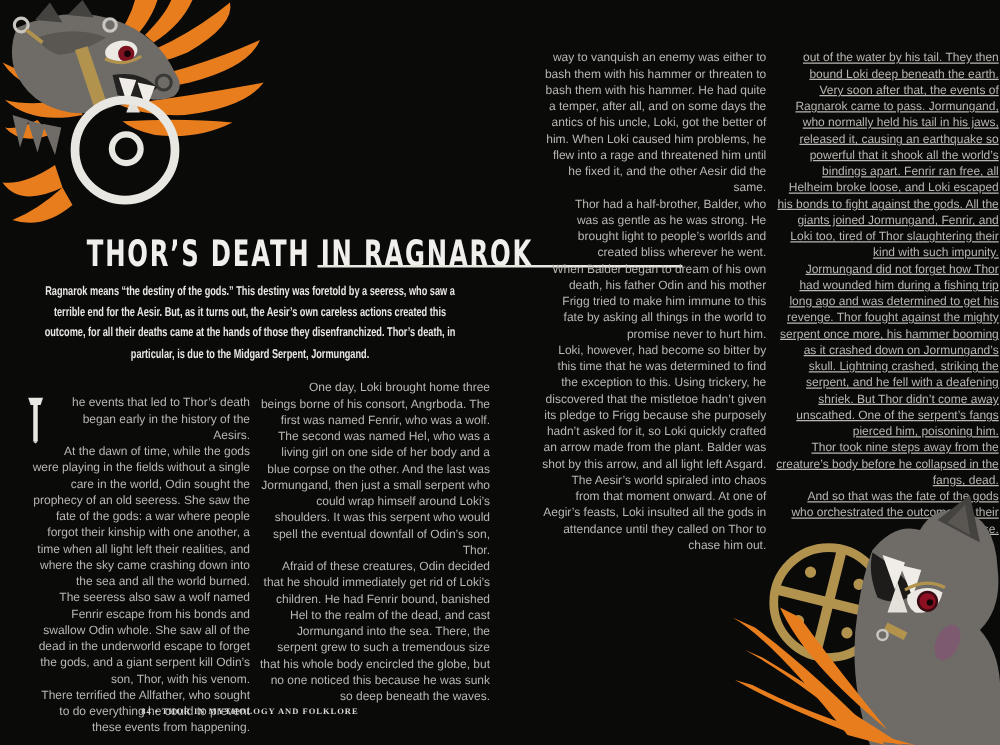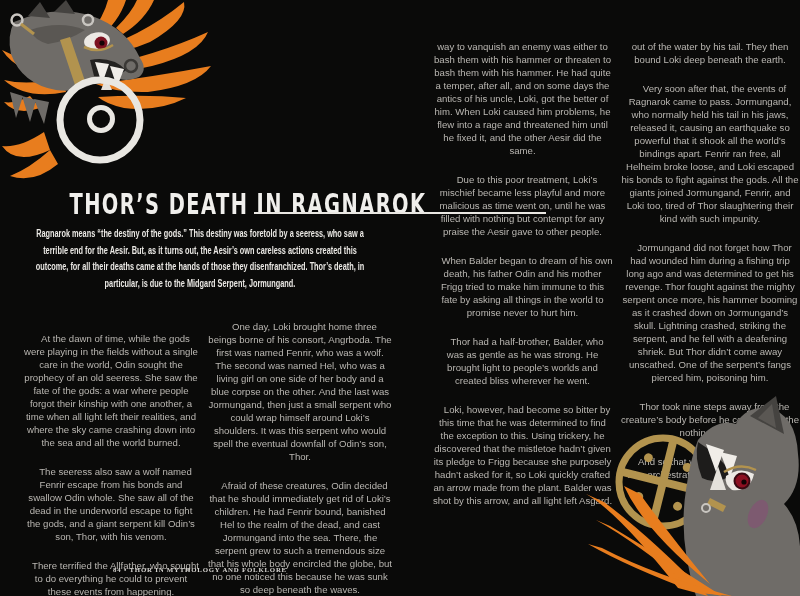--- a/index.html
+++ b/index.html
@@ -16,27 +16,27 @@
     display:inline-block;margin:0;font-family:"DejaVu Sans",sans-serif;font-weight:700;
     font-size:27px;letter-spacing:2px;color:#f0efec;white-space:nowrap;
     transform:scale(0.72,1.08);transform-origin:50% 50%;
   }
   .title-underline{position:absolute;left:50%;top:212px;width:292px;height:2px;background:#e9e7e2;transform:translateX(-50%);}
   .intro{
     position:absolute;left:-40px;top:226px;width:480px;margin:0;
     font-weight:700;font-size:10.2px;line-height:16.6px;text-align:center;color:#eae8e4;
     transform:scaleX(0.72);transform-origin:50% 0;
   }
-  .col{position:absolute;font-size:9.6px;line-height:13px;color:#bab7b2;text-align:center;}
+  .col{position:absolute;font-size:9.6px;line-height:13px;color:#bab7b2;text-align:right;}
   .col p{margin:0;}
-  .col p.indent{text-indent:9px;margin-top:16px;}
+  .col p.indent{text-indent:9px;}
   .col-l1{left:22px;top:316px;width:178px;height:264px;}
   .col-l2{left:208px;top:304px;width:184px;height:264px;}
   .col-r1{left:432px;top:40px;width:181px;height:540px;}
-  .col-r2{left:621px;top:40px;width:178px;height:540px;}
+  .col-r2{left:621px;top:40px;width:178px;height:540px;text-decoration:underline;}
   .dropcap{float:left;width:13px;height:37px;margin:2px 5px 0 0;}
   .footer{
     position:absolute;left:0;top:566px;width:400px;text-align:center;
     font-family:Liberation Serif, serif;font-weight:700;font-size:6.8px;letter-spacing:0.8px;color:#d9d7d3;
   }
 </style>
 </head>
 <body>
 
 <div class="spread">
@@ -88,48 +88,57 @@
   </svg>
 
   <section>
     <div class="title-wrap">
       <h1 class="title">THOR’S DEATH IN RAGNAROK</h1>
     </div>
     <div class="title-underline"></div>
     <p class="intro">Ragnarok means “the destiny of the gods.” This destiny was foretold by a seeress, who saw a terrible end for the Aesir. But, as it turns out, the Aesir’s own careless actions created this outcome, for all their deaths came at the hands of those they disenfranchized. Thor’s death, in particular, is due to the Midgard Serpent, Jormungand.</p>
 
     <div class="col col-l1">
+      <p class="para">
+        <span class="dropcap">
+          <svg width="13" height="37" viewBox="0 0 13 37">
+            <path d="M0.5,0 L12.5,0 L10.5,6 L2.5,6 Z" fill="#e9e7e2"></path>
+            <rect x="4.6" y="2" width="3.6" height="33" fill="#e9e7e2"></rect>
+            <path d="M4.6,35 L6.4,37 L8.2,35 Z" fill="#e9e7e2"></path>
+          </svg>
+        </span><span>he events that led to Thor’s death began early in the history of the Aesirs.</span>
+      </p>
       <p class="indent">At the dawn of time, while the gods were playing in the fields without a single care in the world, Odin sought the prophecy of an old seeress. She saw the fate of the gods: a war where people forgot their kinship with one another, a time when all light left their realities, and where the sky came crashing down into the sea and all the world burned.</p>
-      <p class="indent">The seeress also saw a wolf named Fenrir escape from his bonds and swallow Odin whole. She saw all of the dead in the underworld escape to fight the gods, and a giant serpent kill Odin’s son, Thor, with his venom.</p>
+      <p class="indent">The seeress also saw a wolf named Fenrir escape from his bonds and swallow Odin whole. She saw all of the dead in the underworld escape to forget the gods, and a giant serpent kill Odin’s son, Thor, with his venom.</p>
       <p class="indent">There terrified the Allfather, who sought to do everything he could to prevent these events from happening.</p>
     </div>
 
     <div class="col col-l2">
       <p class="indent">One day, Loki brought home three beings borne of his consort, Angrboda. The first was named Fenrir, who was a wolf. The second was named Hel, who was a living girl on one side of her body and a blue corpse on the other. And the last was Jormungand, then just a small serpent who could wrap himself around Loki’s shoulders. It was this serpent who would spell the eventual downfall of Odin’s son, Thor.</p>
       <p class="indent">Afraid of these creatures, Odin decided that he should immediately get rid of Loki’s children. He had Fenrir bound, banished Hel to the realm of the dead, and cast Jormungand into the sea. There, the serpent grew to such a tremendous size that his whole body encircled the globe, but no one noticed this because he was sunk so deep beneath the waves.</p>
     </div>
 
     <footer class="footer">
       <span>84 • THOR IN MYTHOLOGY AND FOLKLORE</span>
     </footer>
   </section>
 
   <section>
     <div class="col col-r1">
       <p>way to vanquish an enemy was either to bash them with his hammer or threaten to bash them with his hammer. He had quite a temper, after all, and on some days the antics of his uncle, Loki, got the better of him. When Loki caused him problems, he flew into a rage and threatened him until he fixed it, and the other Aesir did the same.</p>
-      <p class="indent">Due to this poor treatment, Loki’s mischief became less playful and more malicious as time went on, until he was filled with nothing but contempt for any praise the Aesir gave to other people.</p>
+      <p class="indent">Thor had a half-brother, Balder, who was as gentle as he was strong. He brought light to people’s worlds and created bliss wherever he went.</p>
       <p class="indent">When Balder began to dream of his own death, his father Odin and his mother Frigg tried to make him immune to this fate by asking all things in the world to promise never to hurt him.</p>
-      <p class="indent">Thor had a half-brother, Balder, who was as gentle as he was strong. He brought light to people’s worlds and created bliss wherever he went.</p>
       <p class="indent">Loki, however, had become so bitter by this time that he was determined to find the exception to this. Using trickery, he discovered that the mistletoe hadn’t given its pledge to Frigg because she purposely hadn’t asked for it, so Loki quickly crafted an arrow made from the plant. Balder was shot by this arrow, and all light left Asgard.</p>
+      <p class="indent">The Aesir’s world spiraled into chaos from that moment onward. At one of Aegir’s feasts, Loki insulted all the gods in attendance until they called on Thor to chase him out.</p>
     </div>
     <div class="col col-r2">
       <p>out of the water by his tail. They then bound Loki deep beneath the earth.</p>
       <p class="indent">Very soon after that, the events of Ragnarok came to pass. Jormungand, who normally held his tail in his jaws, released it, causing an earthquake so powerful that it shook all the world’s bindings apart. Fenrir ran free, all Helheim broke loose, and Loki escaped his bonds to fight against the gods. All the giants joined Jormungand, Fenrir, and Loki too, tired of Thor slaughtering their kind with such impunity.</p>
       <p class="indent">Jormungand did not forget how Thor had wounded him during a fishing trip long ago and was determined to get his revenge. Thor fought against the mighty serpent once more, his hammer booming as it crashed down on Jormungand’s skull. Lightning crashed, striking the serpent, and he fell with a deafening shriek. But Thor didn’t come away unscathed. One of the serpent’s fangs pierced him, poisoning him.</p>
-      <p class="indent">Thor took nine steps away from the creature’s body before he collapsed in the nothing, dead.</p>
+      <p class="indent">Thor took nine steps away from the creature’s body before he collapsed in the fangs, dead.</p>
       <p class="indent">And so that was the fate of the gods who orchestrated the outcomes of their own demise.</p>
     </div>
   </section>
 
   <svg class="art-right" width="240" height="206" viewBox="0 0 240 206">
     <g fill="#b2934e">
       <circle cx="103" cy="92" r="44" fill="none" stroke="#b2934e" stroke-width="7"></circle>
       <g transform="rotate(14 103 92)">
         <rect x="99" y="50" width="8" height="84"></rect>
         <rect x="61" y="88" width="84" height="8"></rect>

